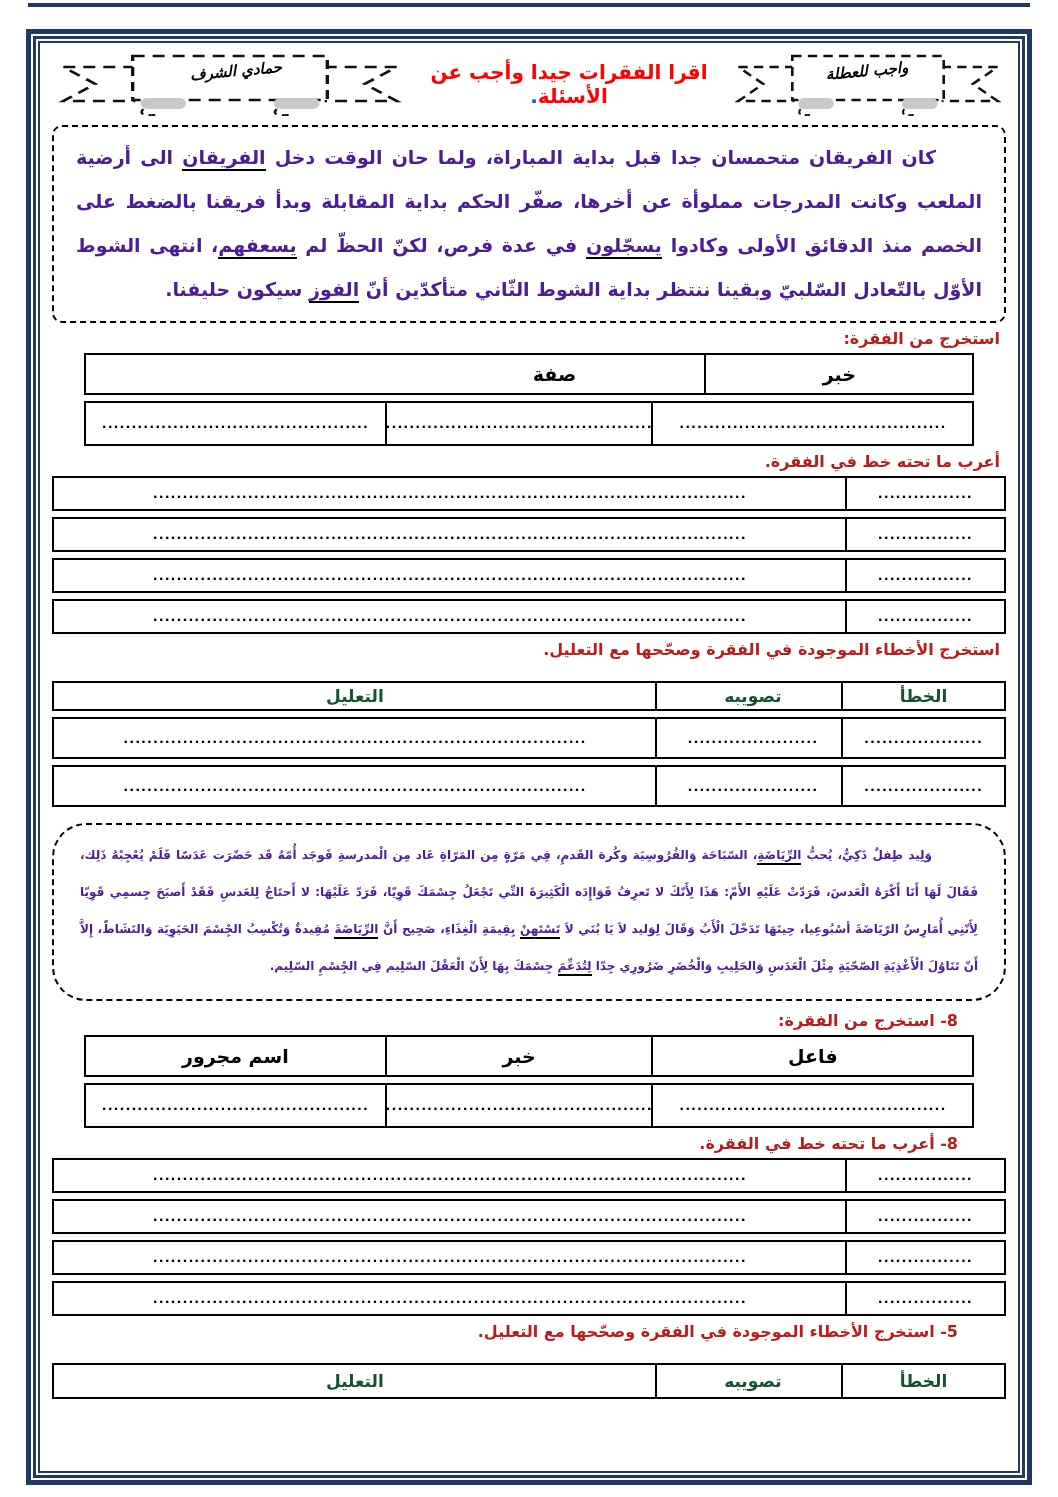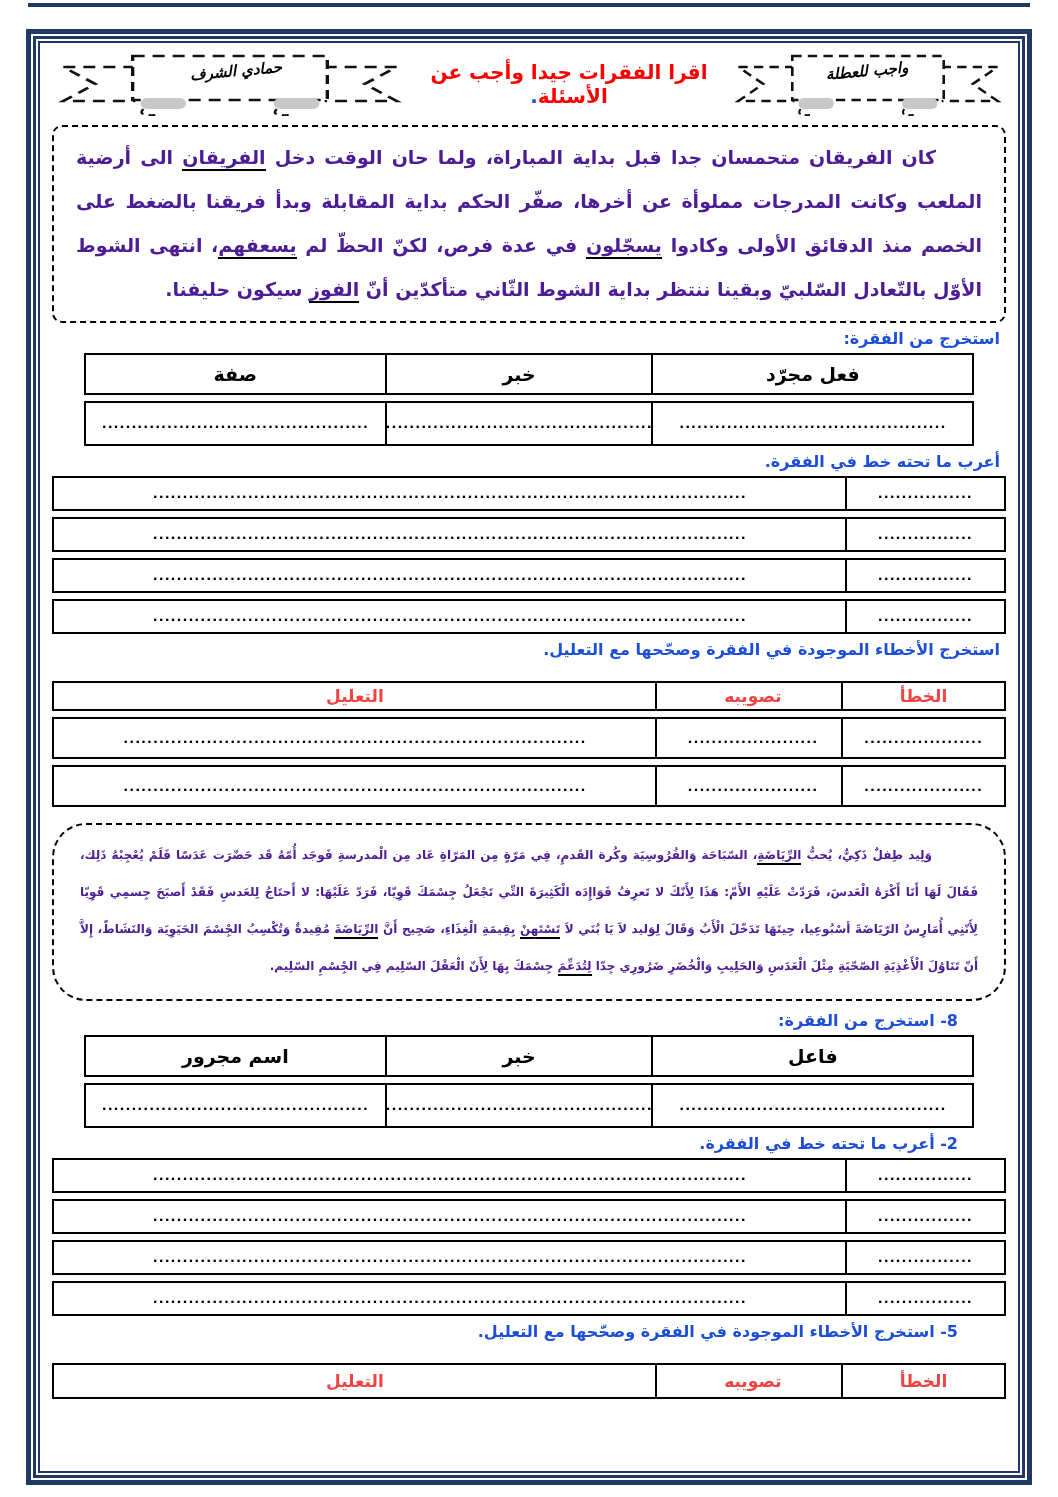--- a/index.html
+++ b/index.html
@@ -20,31 +20,31 @@
 
   
   .parabox{border:2.5px dashed #000;border-radius:10px;padding:8px 22px 10px 22px;margin:0 2px 6px 2px;}
   .parabox p{margin:0;text-align:justify;font-weight:bold;font-size:19px;line-height:44px;color:#4c1d95;}
   .parabox.round{border-radius:34px;padding:12px 26px 14px 26px;margin-top:16px;margin-bottom:10px;}
   .parabox.round p{font-size:12px;line-height:37px;}
   .indent{display:inline-block;width:46px;}
   .u{border-bottom:2.5px solid #000;padding-bottom:1px;}
 
   
-  .redh{color:#1d4ed8;font-weight:bold;font-size:16px;text-align:right;margin:4px 8px 5px 0;}
+  .redh{color:#b91c1c;font-weight:bold;font-size:16px;text-align:right;margin:4px 8px 5px 0;}
   .redh.num{padding-right:42px;}
   .gapb{margin-bottom:22px;}
 
   
   .tbl{margin:0 auto;}
   .trow{display:flex;border:2px solid #000;margin-bottom:6px;background:#fff;}
   .tcell{display:flex;align-items:center;justify-content:center;padding:2px 8px;min-width:0;}
   .tcell + .tcell{border-inline-start:2px solid #000;}
   .thead-black{font-weight:bold;font-size:19px;}
-  .thead-red{color:#ef4444;font-weight:bold;font-size:17px;}
+  .thead-red{color:#14532d;font-weight:bold;font-size:17px;}
   .dots{font-weight:bold;font-size:13px;letter-spacing:1px;color:#000;overflow:hidden;white-space:nowrap;}
 
   .w-extract{width:93%;}
   .c-e1{width:36%;} .c-e2{width:30%;} .c-e3{width:34%;}
   .h-hdr{height:42px;} .h-data{height:45px;}
 
   .w-i3rab{width:99.5%;}
   .c-word{width:16.5%;} .c-ans{width:83.5%;}
   .h-i3{height:35px;}
 
@@ -94,21 +94,20 @@
           </div>
         </div>
 
         <div class="parabox">
           <p><span class="indent"></span><span>كان الفريقان متحمسان جدا قبل بداية المباراة، ولما حان الوقت دخل </span><span class="u">الفريقان</span><span> الى أرضية الملعب وكانت المدرجات مملوأة عن أخرها، صفّر الحكم بداية المقابلة وبدأ فريقنا بالضغط على الخصم منذ الدقائق الأولى وكادوا </span><span class="u">يسجّلون</span><span> في عدة فرص، لكنّ الحظّ لم </span><span class="u">يسعفهم</span><span>، انتهى الشوط الأوّل بالتّعادل السّلبيّ وبقينا ننتظر بداية الشوط الثّاني متأكدّين أنّ </span><span class="u">الفوز</span><span> سيكون حليفنا.</span></p>
         </div>
 
         <div class="redh">استخرج من الفقرة:</div>
         <div class="tbl w-extract">
           <div class="trow h-hdr">
-            <div class="tcell c-e1 thead-black">فعل مجرّد</div>
             <div class="tcell c-e2 thead-black">خبر</div>
             <div class="tcell c-e3 thead-black">صفة</div>
           </div>
           <div class="trow h-data">
             <div class="tcell c-e1 dots">.............................................</div>
             <div class="tcell c-e2 dots">.............................................</div>
             <div class="tcell c-e3 dots">.............................................</div>
           </div>
         </div>
 
@@ -162,21 +161,21 @@
             <div class="tcell c-e2 thead-black">خبر</div>
             <div class="tcell c-e3 thead-black">اسم مجرور</div>
           </div>
           <div class="trow h-data">
             <div class="tcell c-e1 dots">.............................................</div>
             <div class="tcell c-e2 dots">.............................................</div>
             <div class="tcell c-e3 dots">.............................................</div>
           </div>
         </div>
 
-        <div class="redh num">2- أعرب ما تحته خط في الفقرة.</div>
+        <div class="redh num">8- أعرب ما تحته خط في الفقرة.</div>
         <div class="tbl w-i3rab">
           <div class="trow h-i3">
             <div class="tcell c-word dots">................</div>
             <div class="tcell c-ans dots">....................................................................................................</div>
           </div>
           <div class="trow h-i3">
             <div class="tcell c-word dots">................</div>
             <div class="tcell c-ans dots">....................................................................................................</div>
           </div>
           <div class="trow h-i3">

